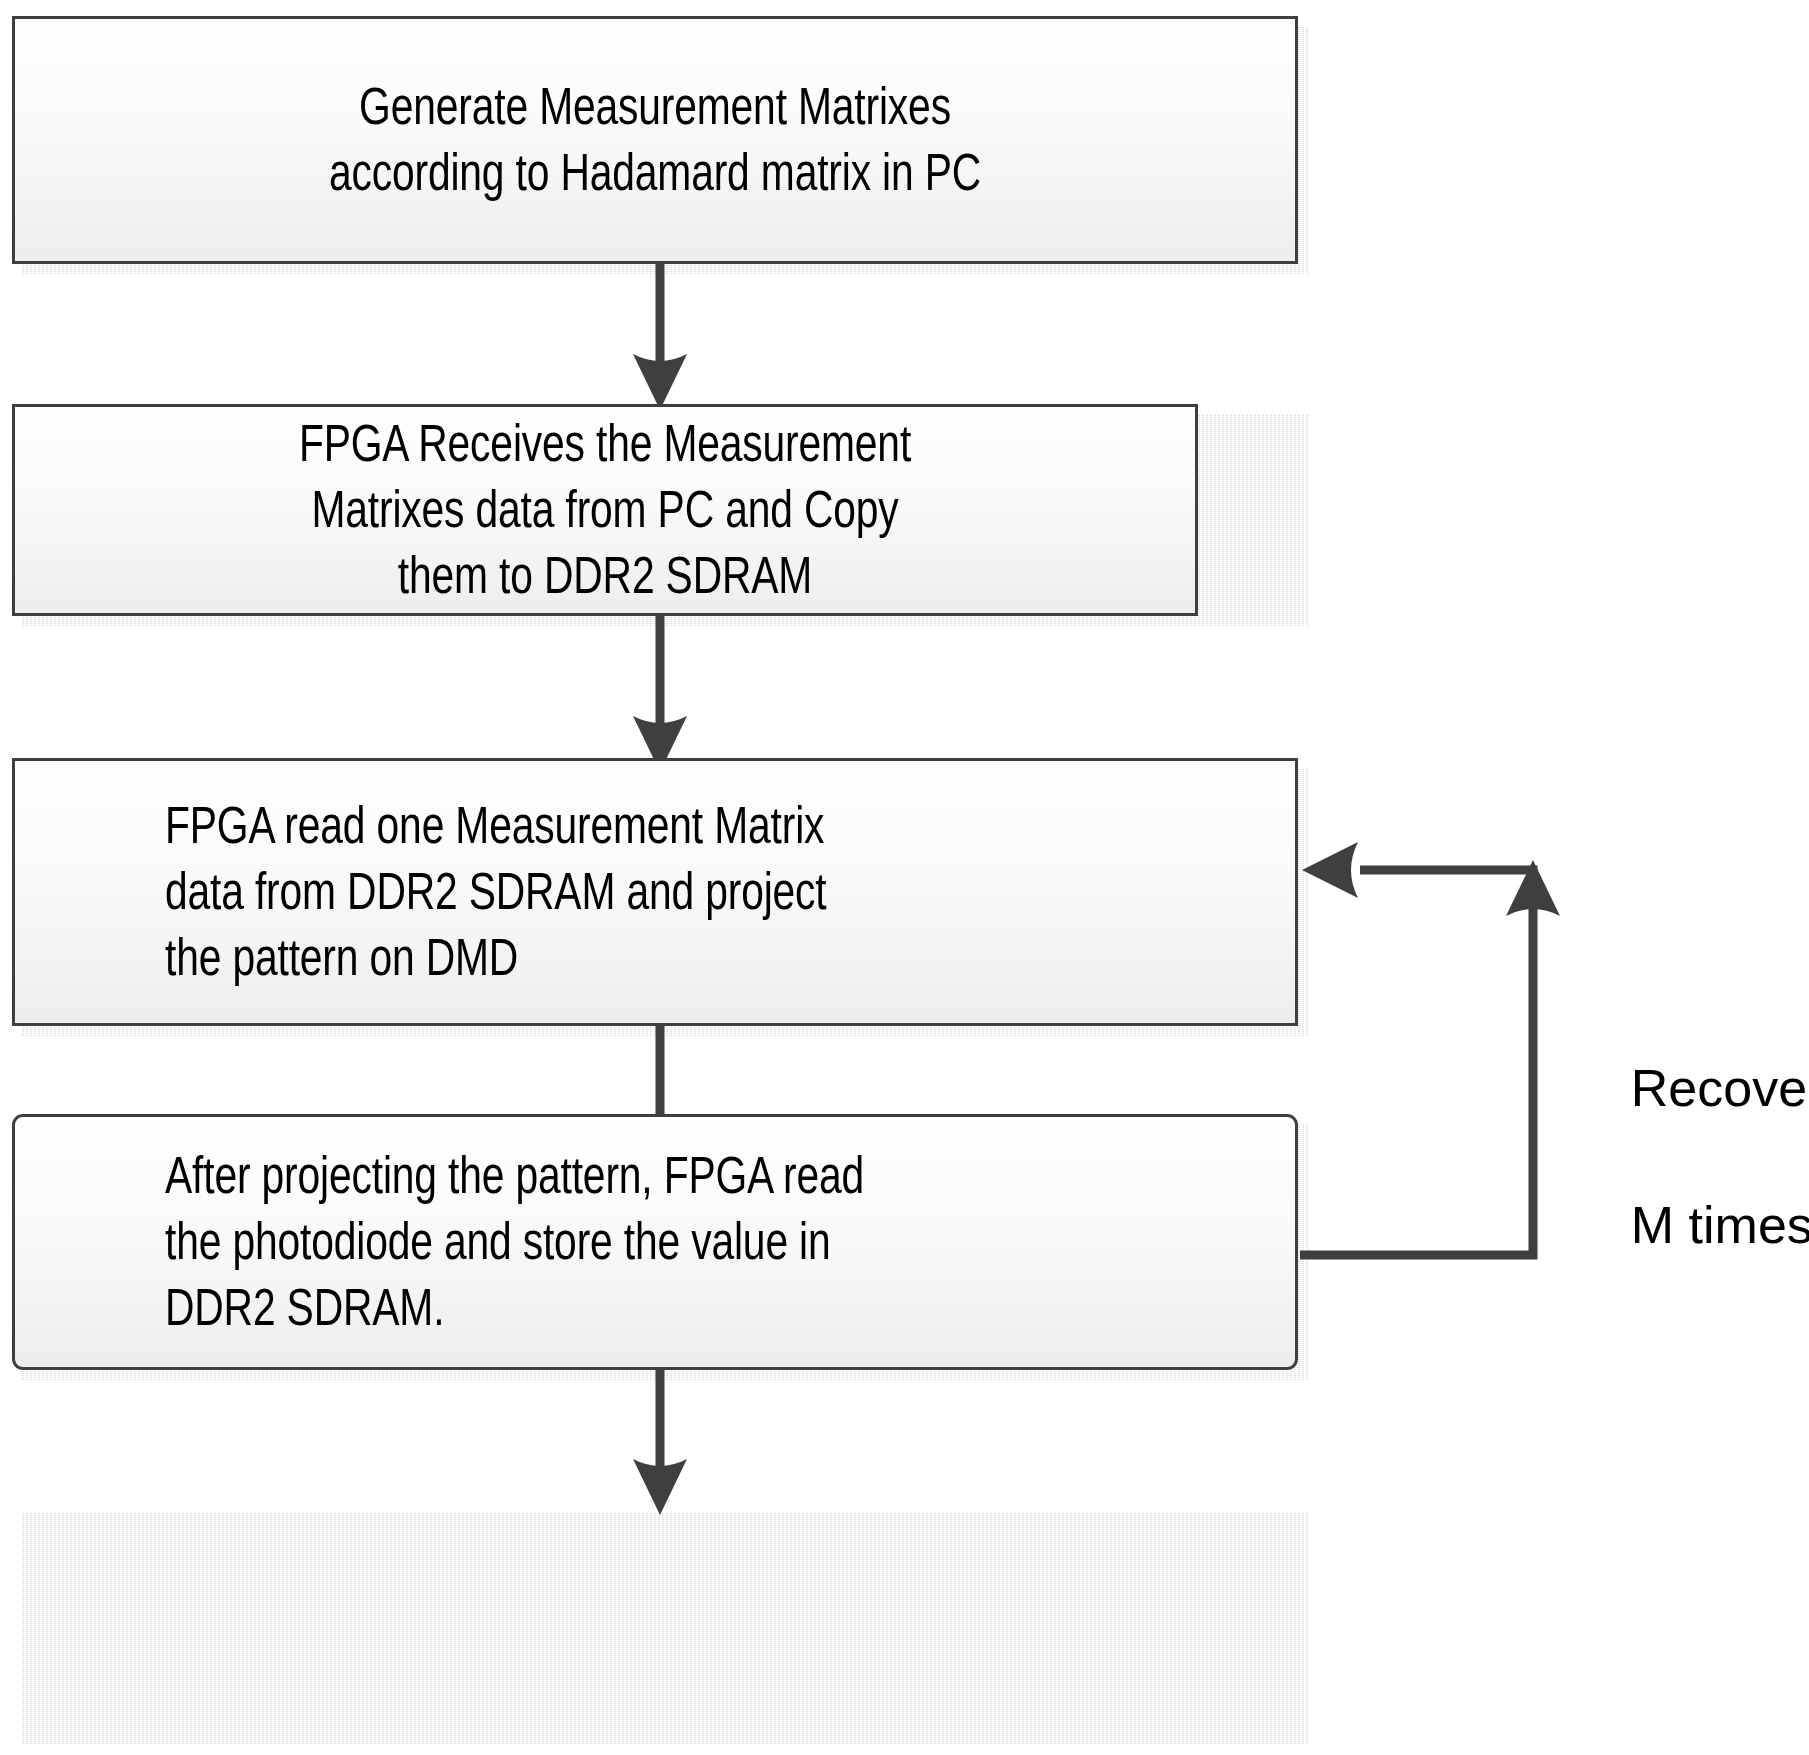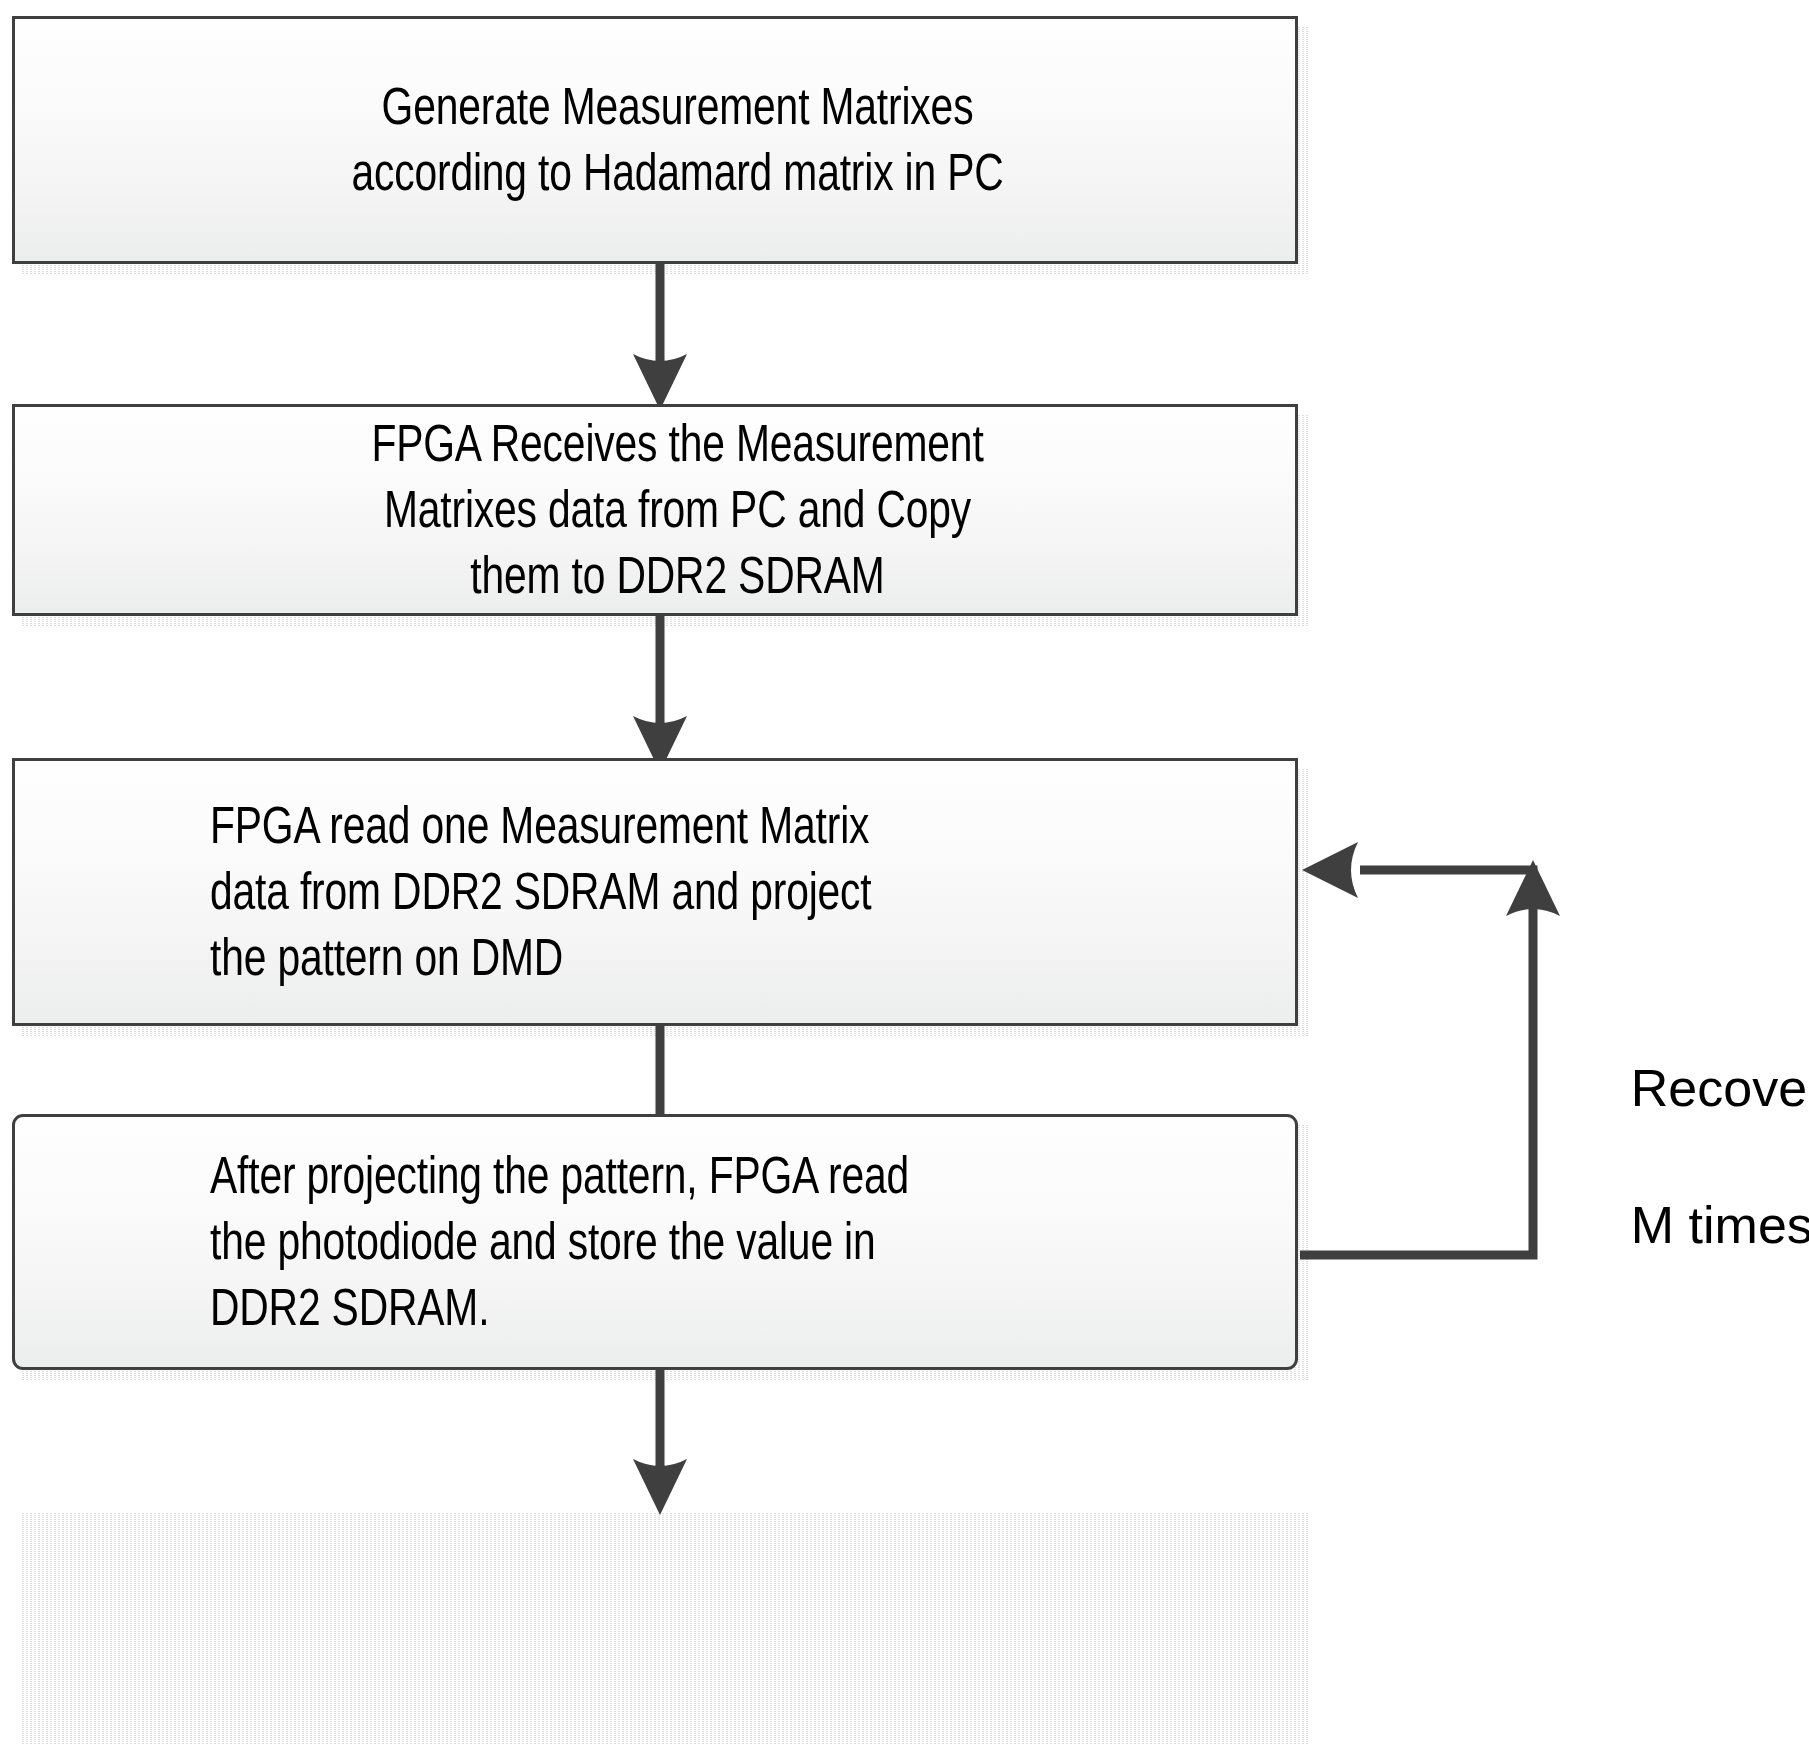--- a/index.html
+++ b/index.html
@@ -25,21 +25,20 @@
     border: 3px solid #3f3f3f;
     background: linear-gradient(to bottom, #fefefe 0%, #fbfbfb 35%, #f4f4f4 72%, #eceded 100%);
     display: flex;
     flex-direction: column;
     justify-content: center;
     z-index: 3;
   }
   .node .body {
     padding: 0 34px 0 150px;
     text-align: left;
-    margin-left: 45px;
   }
   .node.center .body {
     padding: 0 34px;
     text-align: center;
   }
   .node .line {
     display: block;
     font-family: "Liberation Sans Narrow", "Liberation Sans", sans-serif;
     font-stretch: condensed;
     transform: scaleX(0.80);
@@ -139,21 +138,21 @@
     <span>M times</span>
   </div>
 
   <div class="node center" style="left:12px; top:16px; width:1286px; height:248px;">
     <div class="body">
       <span class="line">Generate Measurement Matrixes</span>
       <span class="line">according to Hadamard matrix in PC</span>
     </div>
   </div>
 
-  <div class="node center" style="left:12px; top:404px; width:1286px; height:212px;">
+  <div class="node center" style="left:12px; top:404px; width:1186px; height:212px;">
     <div class="body">
       <span class="line">FPGA Receives the Measurement</span>
       <span class="line">Matrixes data from PC and Copy</span>
       <span class="line">them to DDR2 SDRAM</span>
     </div>
   </div>
 
   <div class="node" style="left:12px; top:758px; width:1286px; height:268px;">
     <div class="body">
       <span class="line">FPGA read one Measurement Matrix</span>

